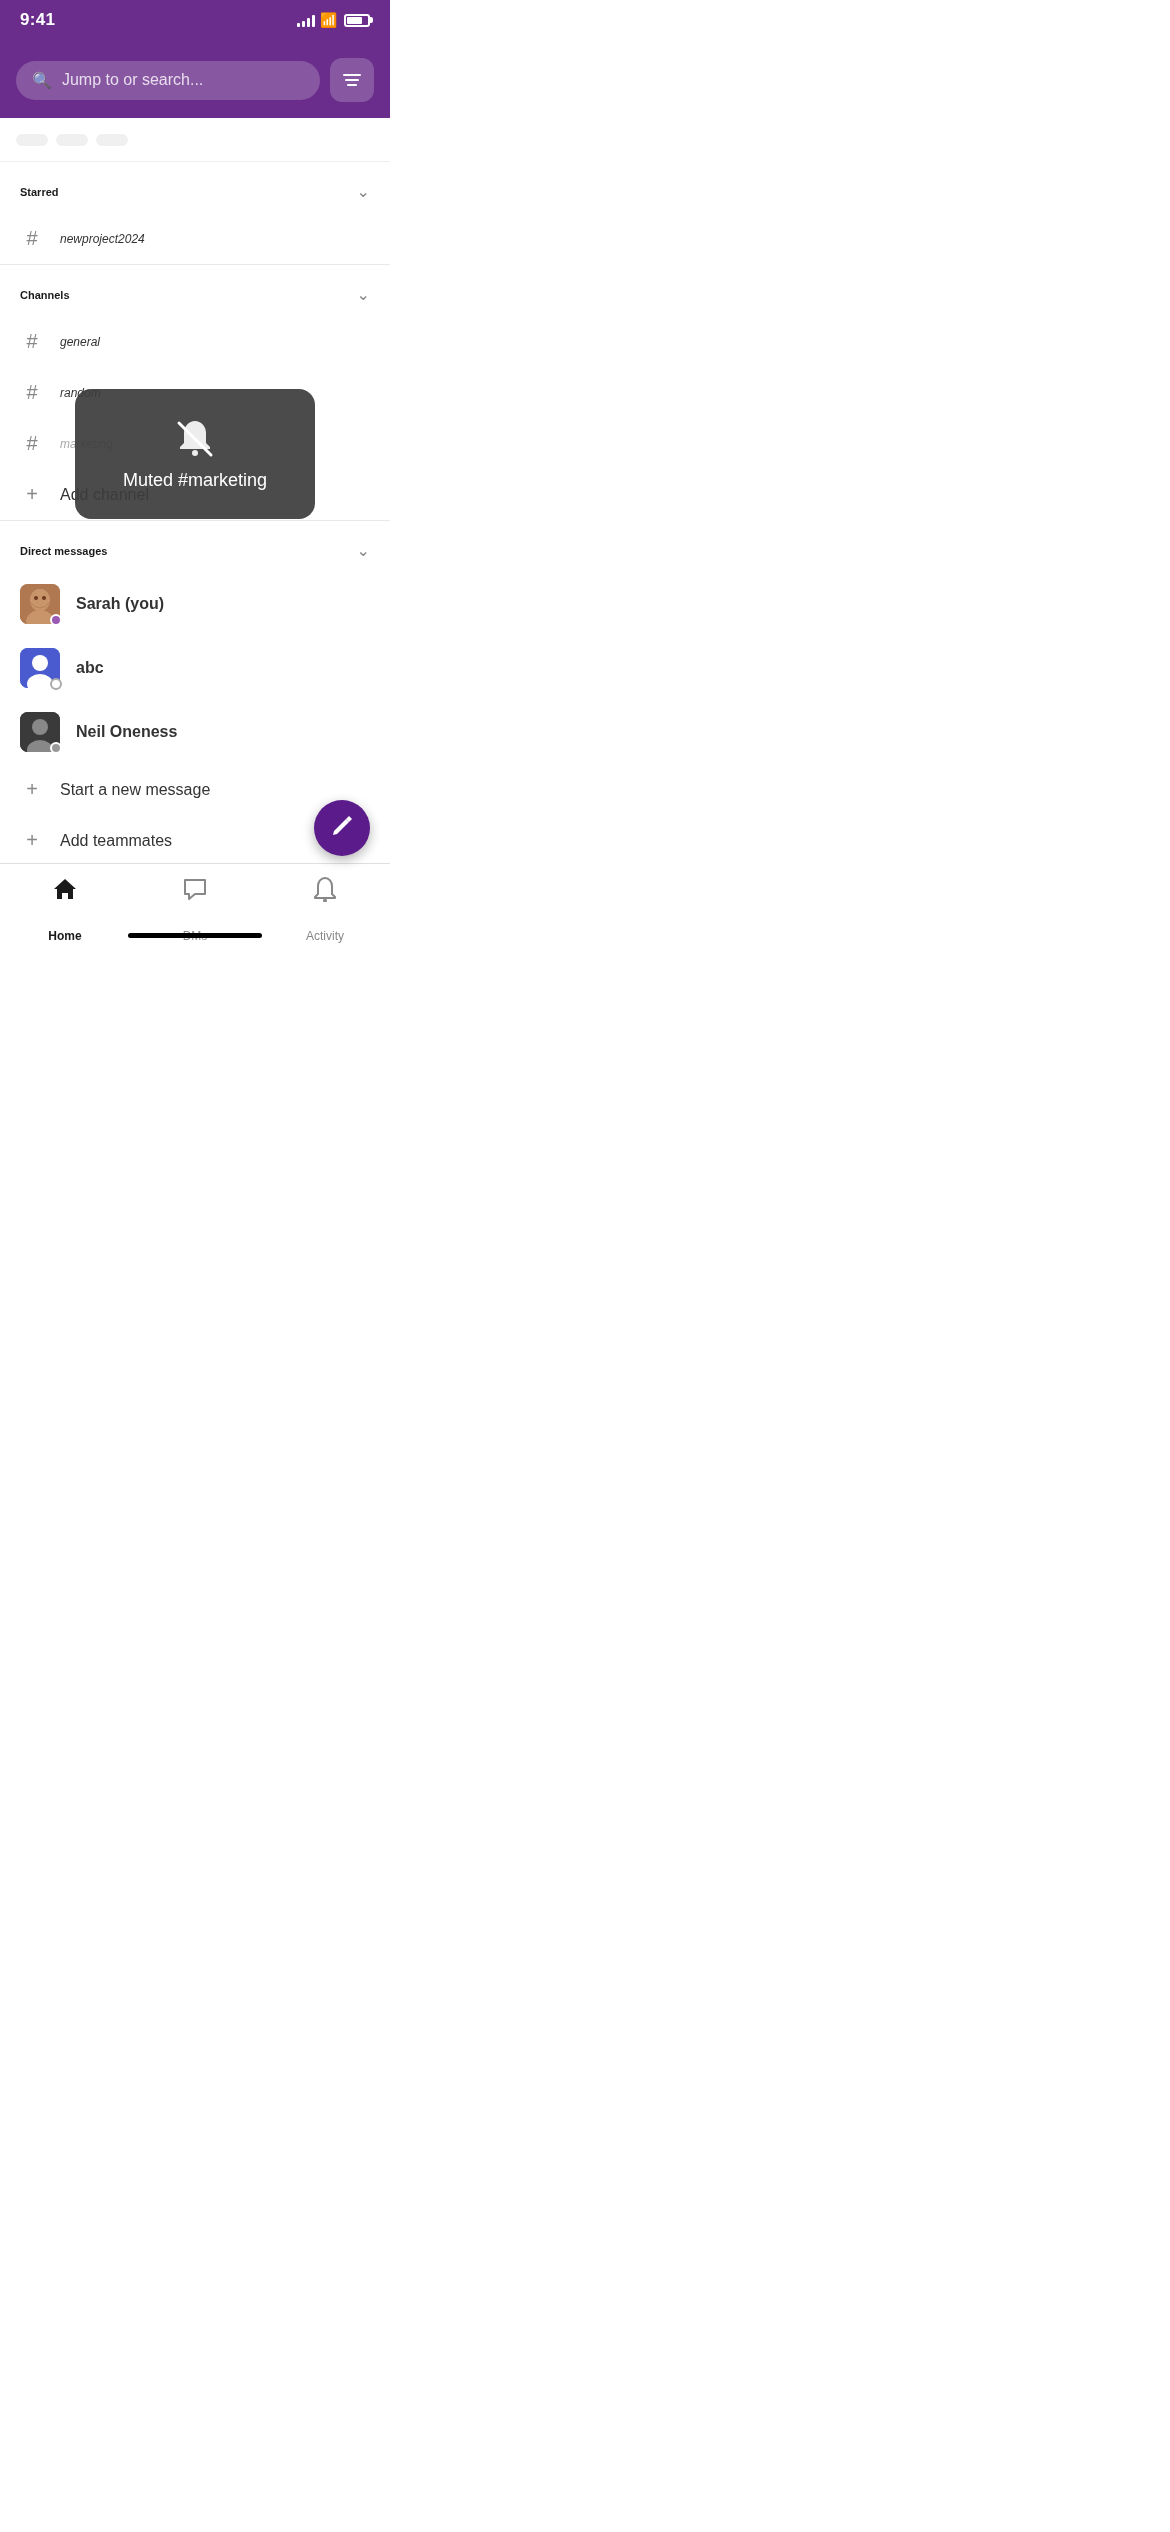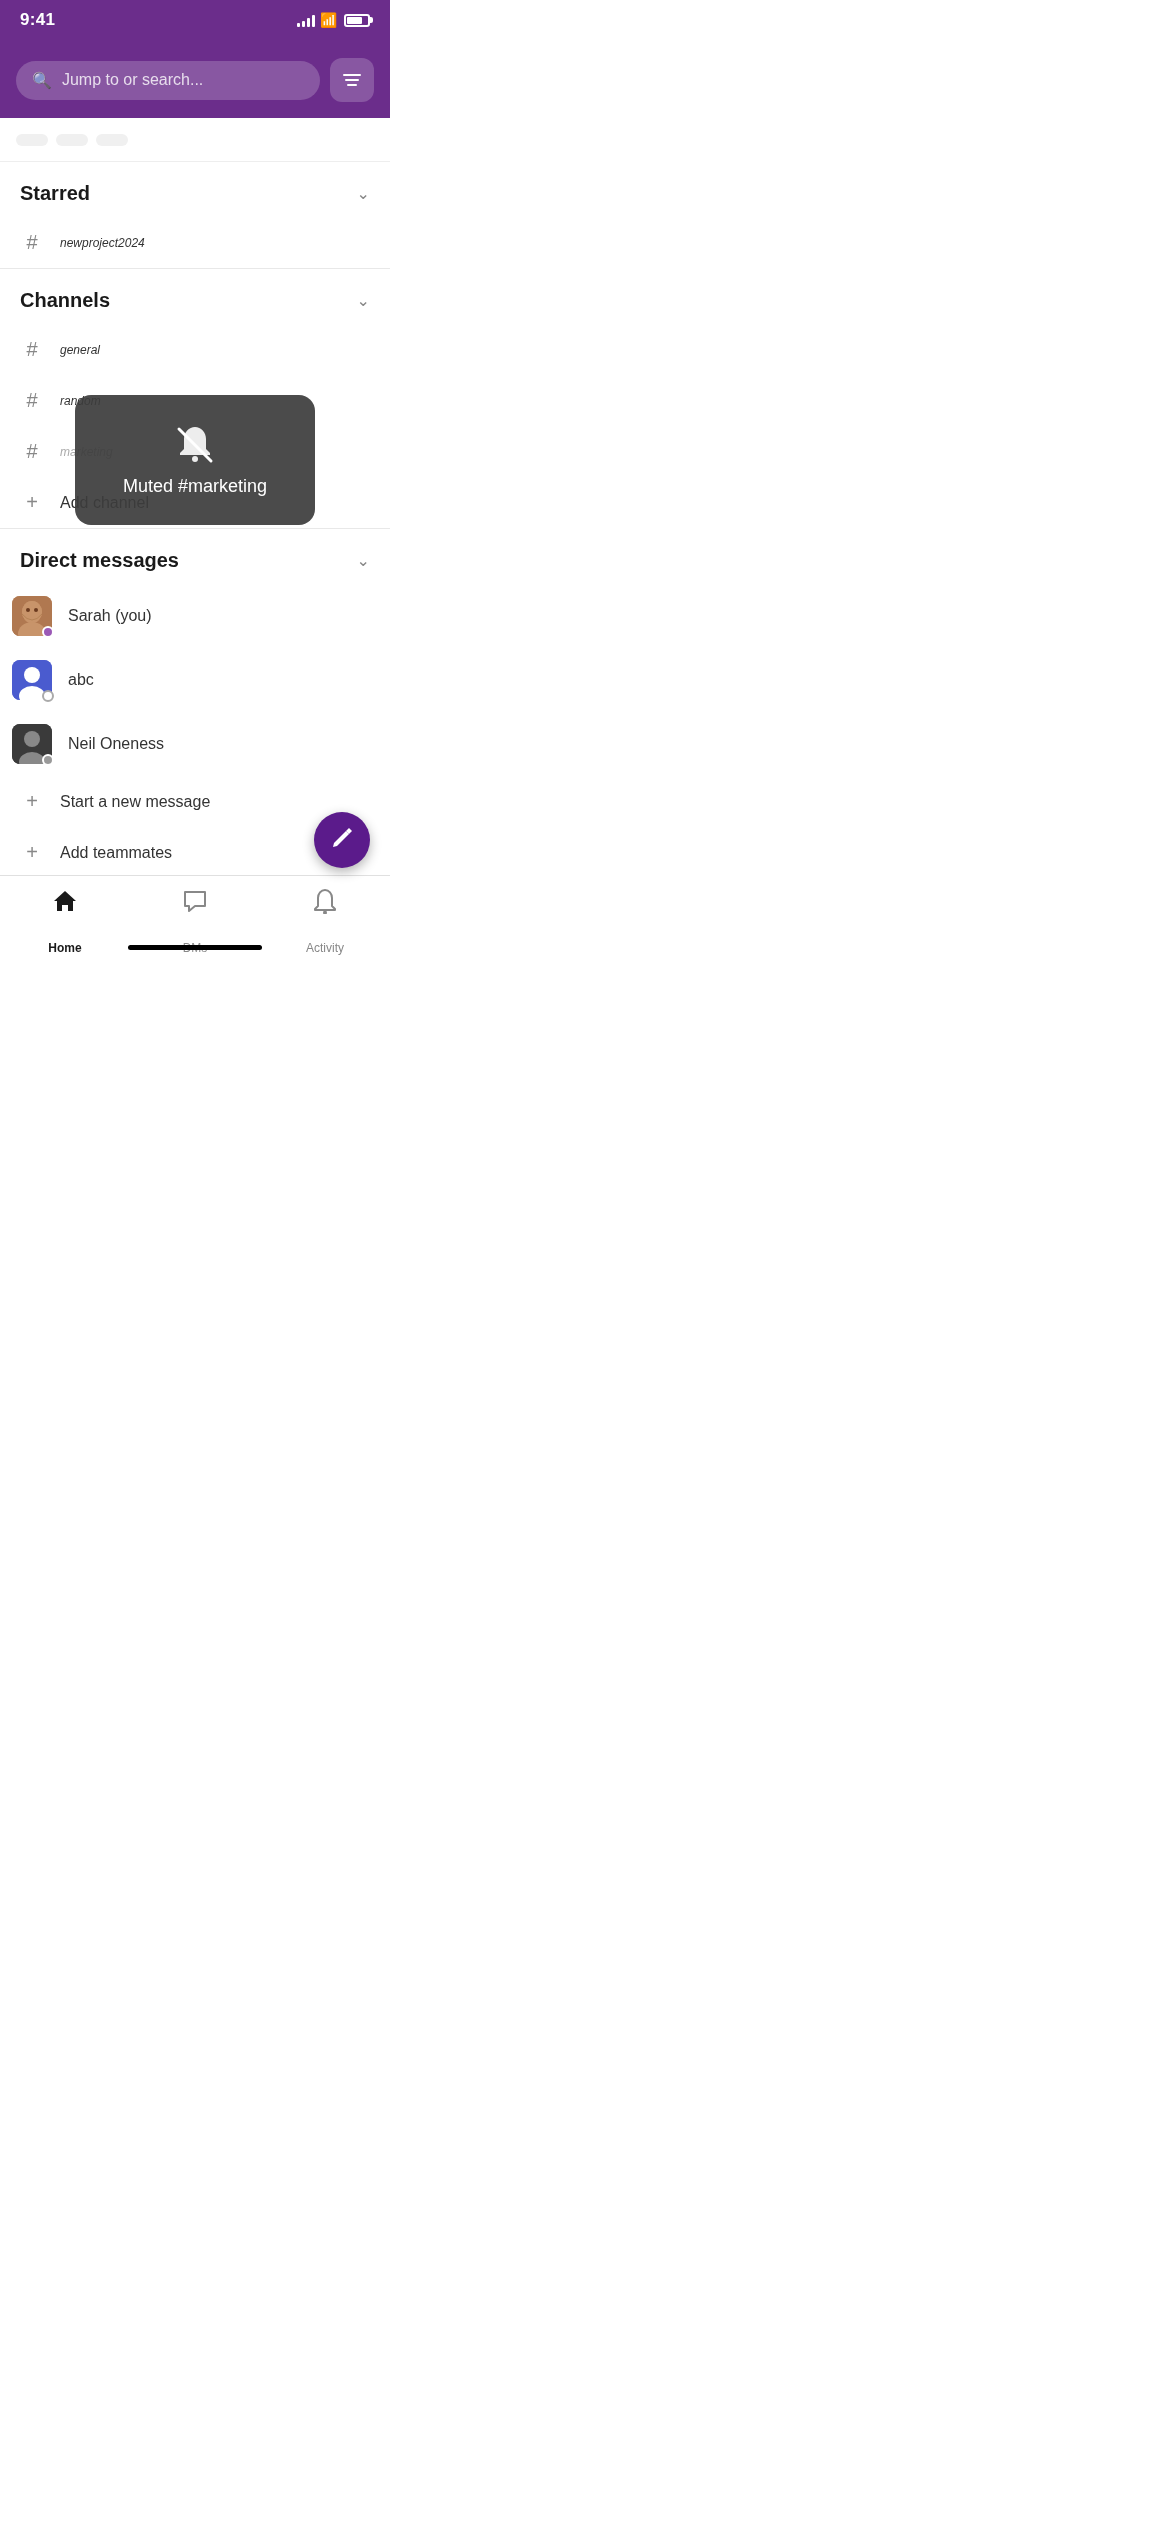--- a/index.html
+++ b/index.html
@@ -151,21 +151,21 @@
     }
 
     
     .section-header {
       display: flex;
       justify-content: space-between;
       align-items: center;
       padding: 20px 20px 12px;
     }
     .section-title {
-      font-size: 20px;
+      font-size: 11px;
       font-weight: 700;
       color: #1a1a1a;
     }
     .chevron-icon {
       color: #888;
       font-size: 16px;
     }
     .section-divider {
       height: 1px;
       background: #e8e8e8;
@@ -210,23 +210,24 @@
     }
     .add-text {
       font-size: 16px;
       color: #333;
     }
 
     
     .dm-item {
       display: flex;
       align-items: center;
-      padding: 12px 12px;
+      padding: 12px 20px;
       gap: 16px;
       cursor: pointer;
+      font-weight: bold;
     }
     .avatar-container {
       position: relative;
       width: 40px;
       height: 40px;
     }
     .avatar {
       width: 40px;
       height: 40px;
       border-radius: 8px;

